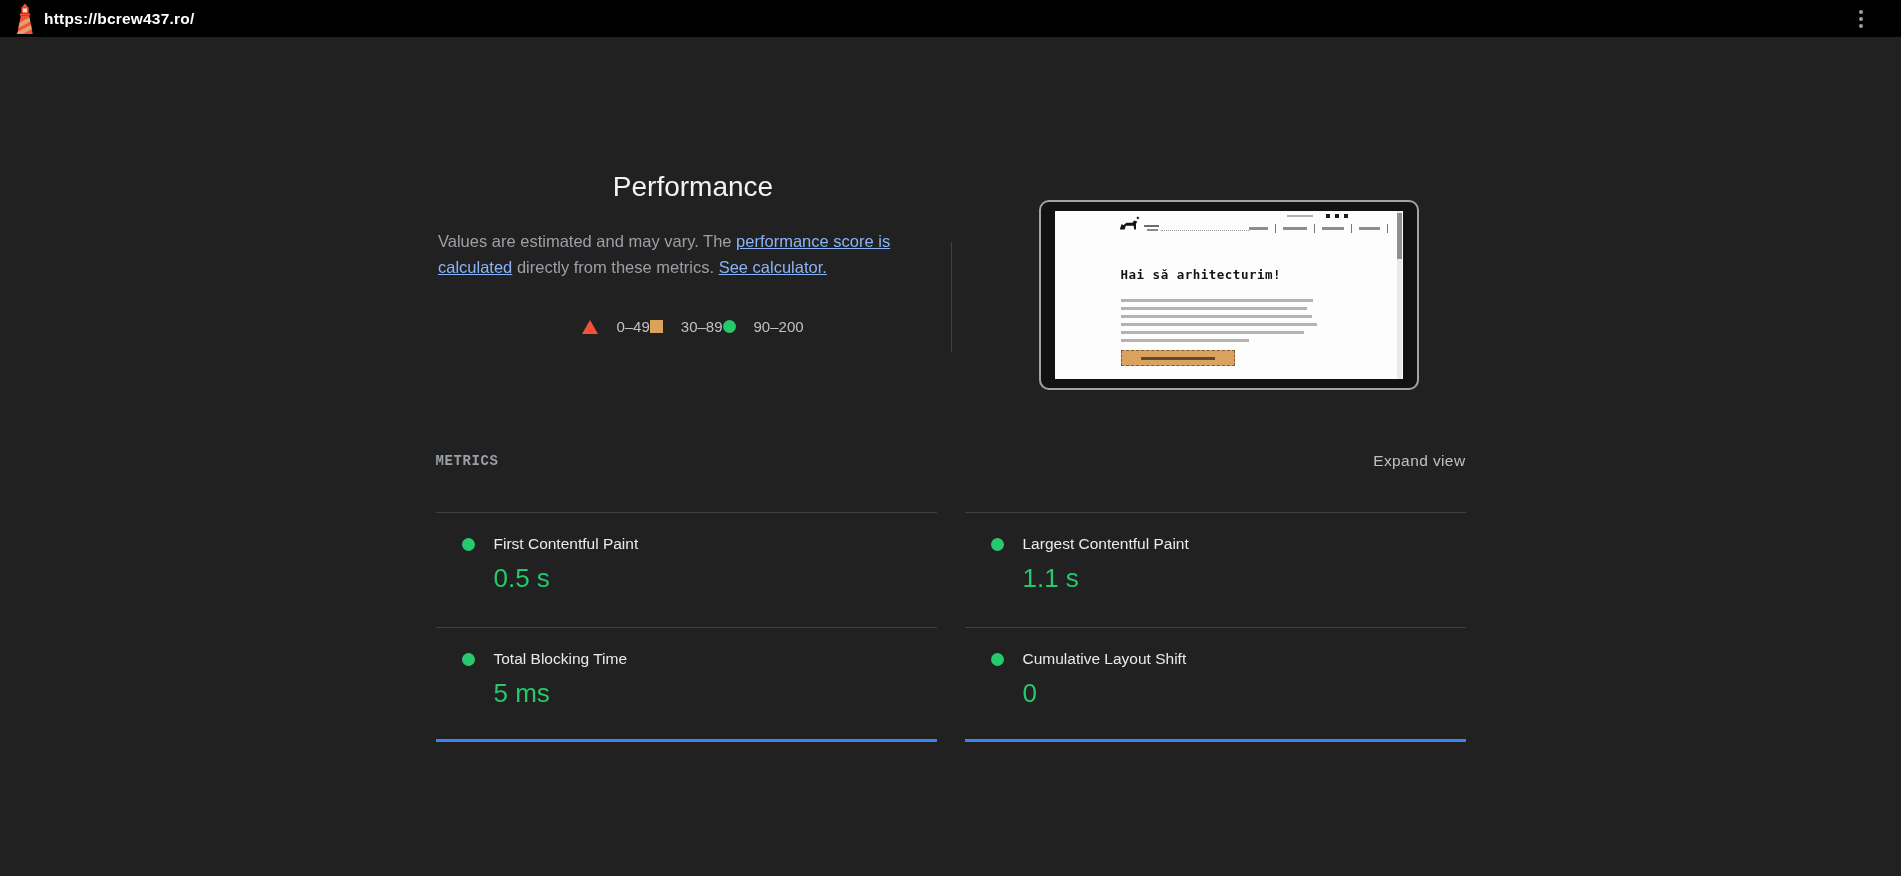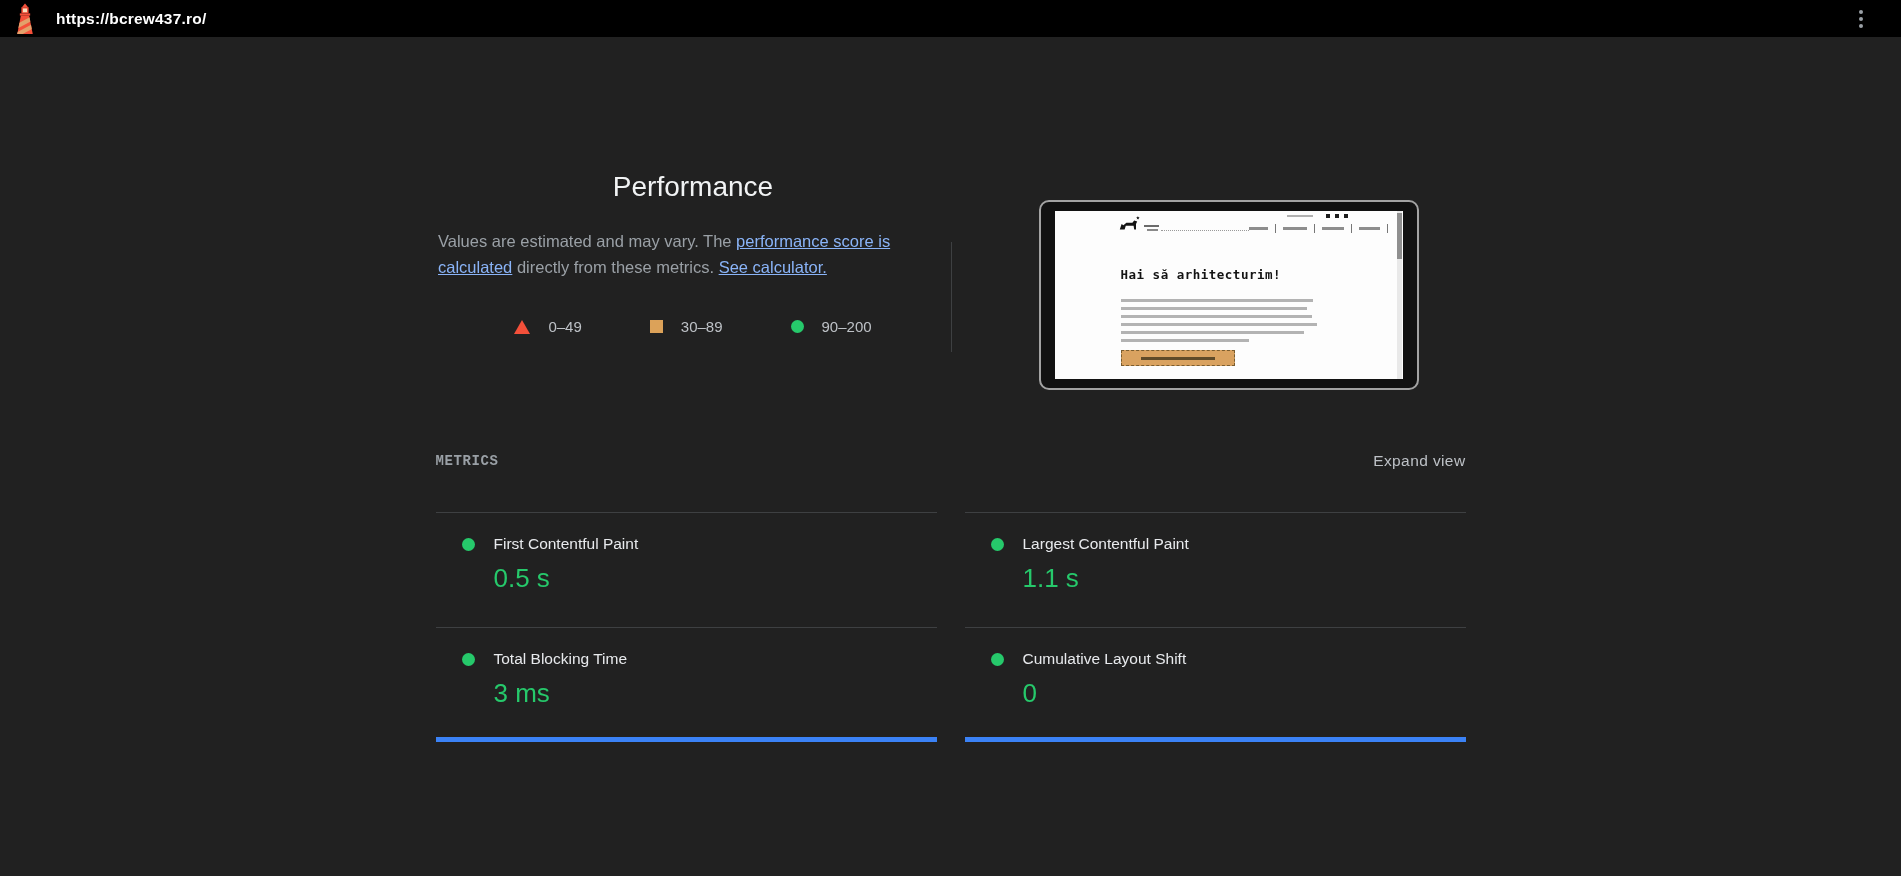--- a/index.html
+++ b/index.html
@@ -11,21 +11,21 @@
     color: #e8eaed;
   }
 
   
   .topbar {
     height: 37px; background: #000;
     display: flex; align-items: center;
     padding: 0 34px 0 8px;
   }
   .lh-icon { width: 34px; height: 33px; display: block; }
-  .url-text { color: #fff; font-weight: bold; font-size: 15.5px; margin-left: 14px; letter-spacing: .2px; }
+  .url-text { color: #fff; font-weight: bold; font-size: 15.5px; margin-left: 2px; letter-spacing: .2px; }
   .kebab { margin-left: auto; display: flex; flex-direction: column; gap: 3px; align-items: center; padding: 4px; cursor: pointer; }
   .kebab span { width: 4px; height: 4px; border-radius: 50%; background: #9aa0a6; }
 
   
   .container { width: 1030px; margin: 0 auto; }
   .score-section { display: flex; padding-top: 106px; }
   .score-left { width: 50%; display: flex; flex-direction: column; align-items: center; }
   .score-right { width: 50%; position: relative; }
   .score-right::before {
     content: ""; position: absolute; left: 0; top: 99px; width: 1px; height: 110px;
@@ -39,21 +39,21 @@
     position: absolute; inset: 0; display: flex; align-items: center; justify-content: center;
     font-size: 48px; color: #26c96b; font-weight: 400; padding-top: 2px;
   }
   .perf-title { margin-top: 28px; font-size: 28px; font-weight: 400; color: #f1f3f4; cursor: pointer; }
   .score-desc {
     margin-top: 26px; width: 510px; text-align: left;
     font-size: 16.5px; line-height: 1.55; color: #9aa0a6;
   }
   .score-desc a { color: #8ab4f8; text-decoration: underline; cursor: pointer; }
 
-  .legend { margin-top: 38px; display: flex; gap: 68px; align-items: flex-end; }
+  .legend { margin-top: 38px; display: flex; align-items: flex-end; }
   .legend-item { display: flex; align-items: center; gap: 18px; font-size: 15px; color: #bdc1c6; }
   .lg-triangle { width: 0; height: 0; border-left: 8px solid transparent; border-right: 8px solid transparent; border-bottom: 14px solid #f4503a; }
   .lg-square { width: 13px; height: 13px; background: #dca259; }
   .lg-circle { width: 13px; height: 13px; border-radius: 50%; background: #26c96b; }
 
   
   .thumb-frame {
     width: 380px; height: 190px; margin: 57px 0 0 88px;
     background: #121212; border: 2px solid #a3a3a3; border-radius: 10px;
     padding: 9px 14px;
@@ -85,21 +85,21 @@
   .t-scroll-thumb { position: absolute; right: 1px; top: 2px; width: 5px; height: 46px; background: #8f8f8f; }
 
   
   .metrics-header {
     margin-top: 62px; display: flex; justify-content: space-between; align-items: center;
   }
   .metrics-title { font-size: 14px; font-weight: bold; color: #9aa0a6; letter-spacing: .6px; font-family: Liberation Mono, monospace; }
   .expand-view { font-size: 15.5px; color: #bdc1c6; letter-spacing: .4px; cursor: pointer; background: none; border: none; font-family: inherit; padding: 0; }
   .metrics-grid { margin-top: 42px; display: grid; grid-template-columns: 1fr 1fr; column-gap: 28px; }
   .metric-item { border-top: 1px solid #3e4042; height: 115px; padding-top: 22px; }
-  .metric-item.bottom { border-bottom: 5px solid #3b82f6; }
+  .metric-item.bottom { border-bottom: 3px solid #3b82f6; }
   .metric-head { display: flex; align-items: center; gap: 19px; padding-left: 26px; }
   .metric-dot { width: 13px; height: 13px; border-radius: 50%; background: #26c96b; flex: none; }
   .metric-label { font-size: 15.5px; color: #e8eaed; }
   .metric-value { margin: 10px 0 0 58px; font-size: 26px; color: #26c96b; }
 </style>
 </head>
 <body>
 
 <div class="topbar">
   <svg class="lh-icon" viewBox="0 0 32 32">
@@ -214,21 +214,21 @@
         <span class="metric-dot"></span>
         <span class="metric-label">Largest Contentful Paint</span>
       </div>
       <div class="metric-value">1.1 s</div>
     </div>
     <div class="metric-item bottom">
       <div class="metric-head">
         <span class="metric-dot"></span>
         <span class="metric-label">Total Blocking Time</span>
       </div>
-      <div class="metric-value">3 ms</div>
+      <div class="metric-value">5 ms</div>
     </div>
     <div class="metric-item bottom">
       <div class="metric-head">
         <span class="metric-dot"></span>
         <span class="metric-label">Cumulative Layout Shift</span>
       </div>
       <div class="metric-value">0</div>
     </div>
   </div>
 

